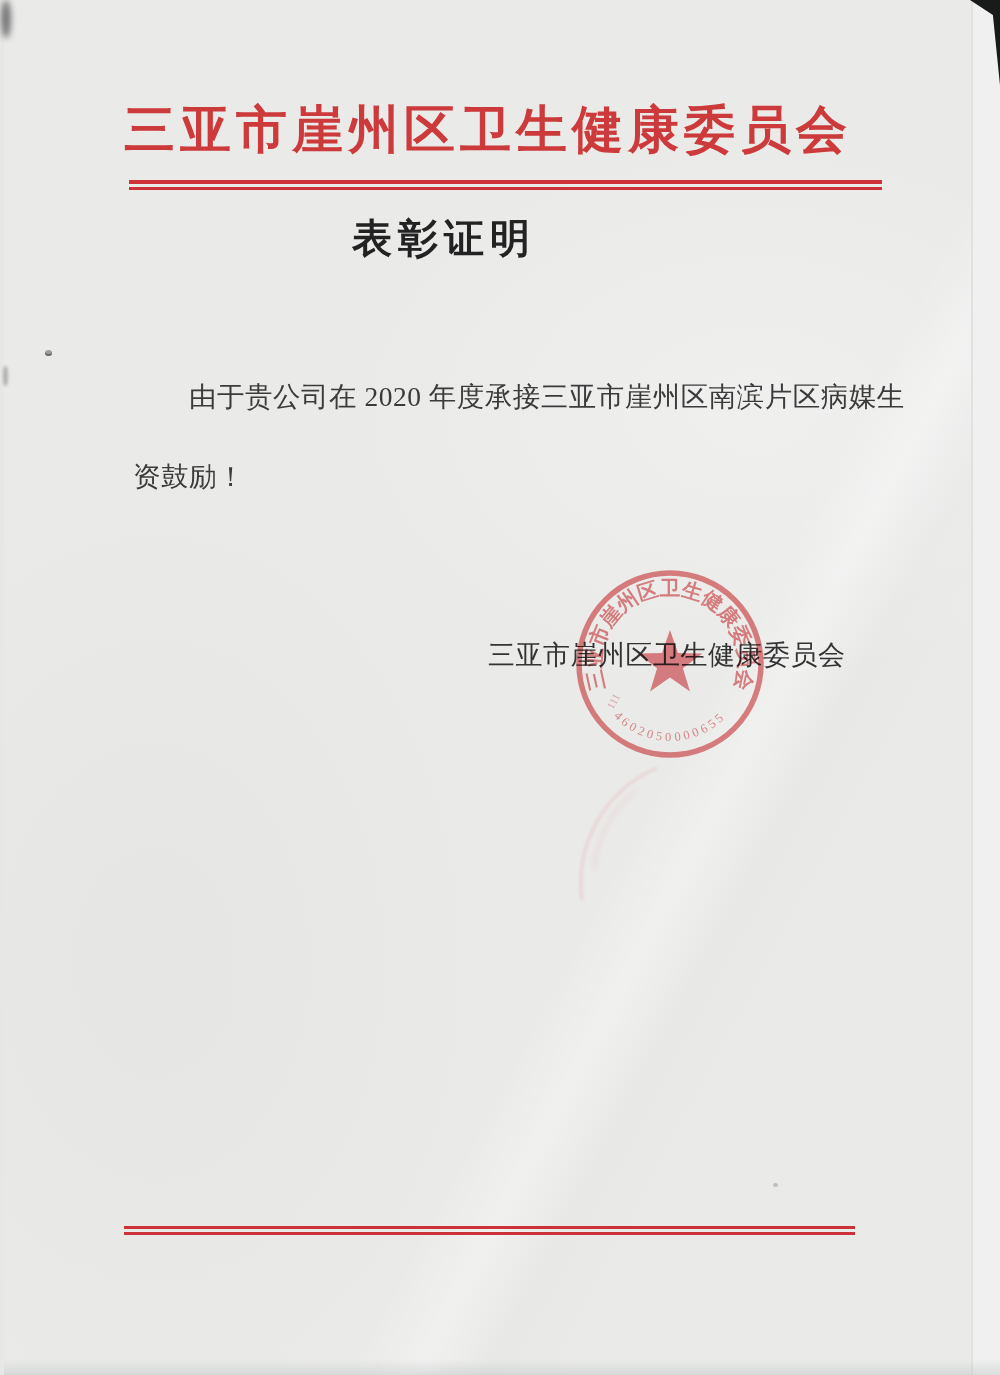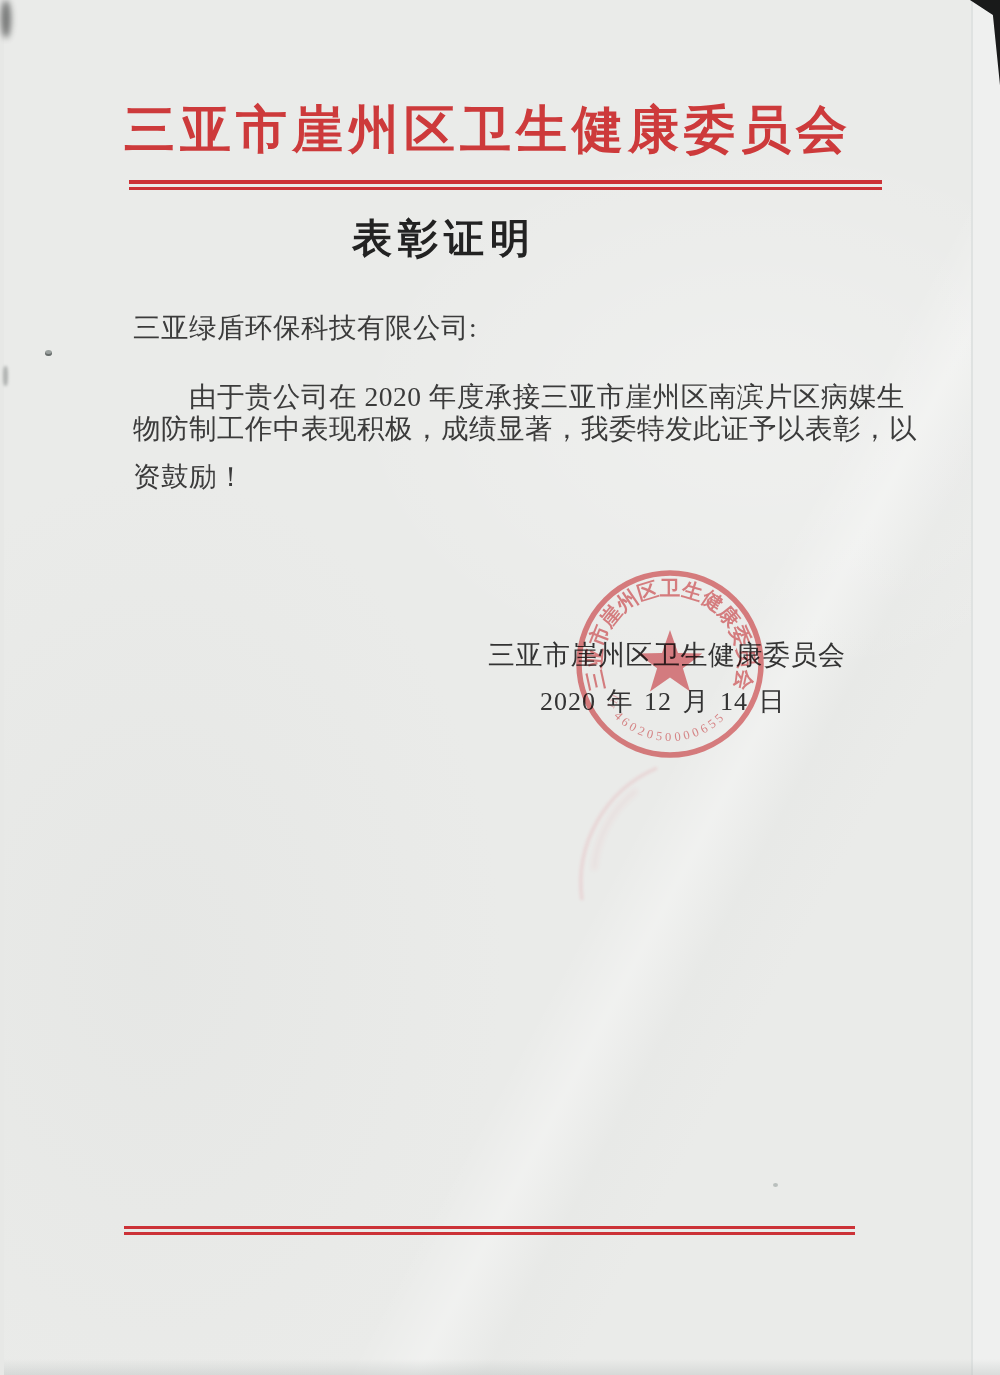--- a/index.html
+++ b/index.html
@@ -123,27 +123,24 @@
   <div class="speck-br"></div>
 
   <div class="letterhead">三亚市崖州区卫生健康委员会</div>
   <div class="header-rule">
     <div class="l1"></div>
     <div class="l2"></div>
   </div>
 
   <div class="doc-title">表彰证明</div>
 
-  <div class="body-text salutation">三亚绿盾环保科技有限公司:</div>
   <div class="body-text para-line-1">由于贵公司在 2020 年度承接三亚市崖州区南滨片区病媒生</div>
-  <div class="body-text para-line-2">物防制工作中表现积极，成绩显著，我委特发此证予以表彰，以</div>
   <div class="body-text para-line-3">资鼓励！</div>
 
   <div class="sig-name">三亚市崖州区卫生健康委员会</div>
-  <div class="sig-date">2020 年 12 月 14 日</div>
 
   <svg class="ghost-arc" viewBox="0 0 270 210" aria-hidden="true">
     <path d="M 115 18 A 125 125 0 0 0 40 150" fill="none" stroke="rgba(222,118,128,0.22)" stroke-width="3.5" style="filter: blur(1.5px);"></path>
     <path d="M 95 40 A 110 110 0 0 0 52 120" fill="none" stroke="rgba(222,118,128,0.10)" stroke-width="6" style="filter: blur(2.5px);"></path>
   </svg>
 
   <svg class="seal" viewBox="0 0 212 212">
     <defs>
       <filter id="soft" x="-10%" y="-10%" width="120%" height="120%">
         <feGaussianBlur stdDeviation="0.45"></feGaussianBlur>

